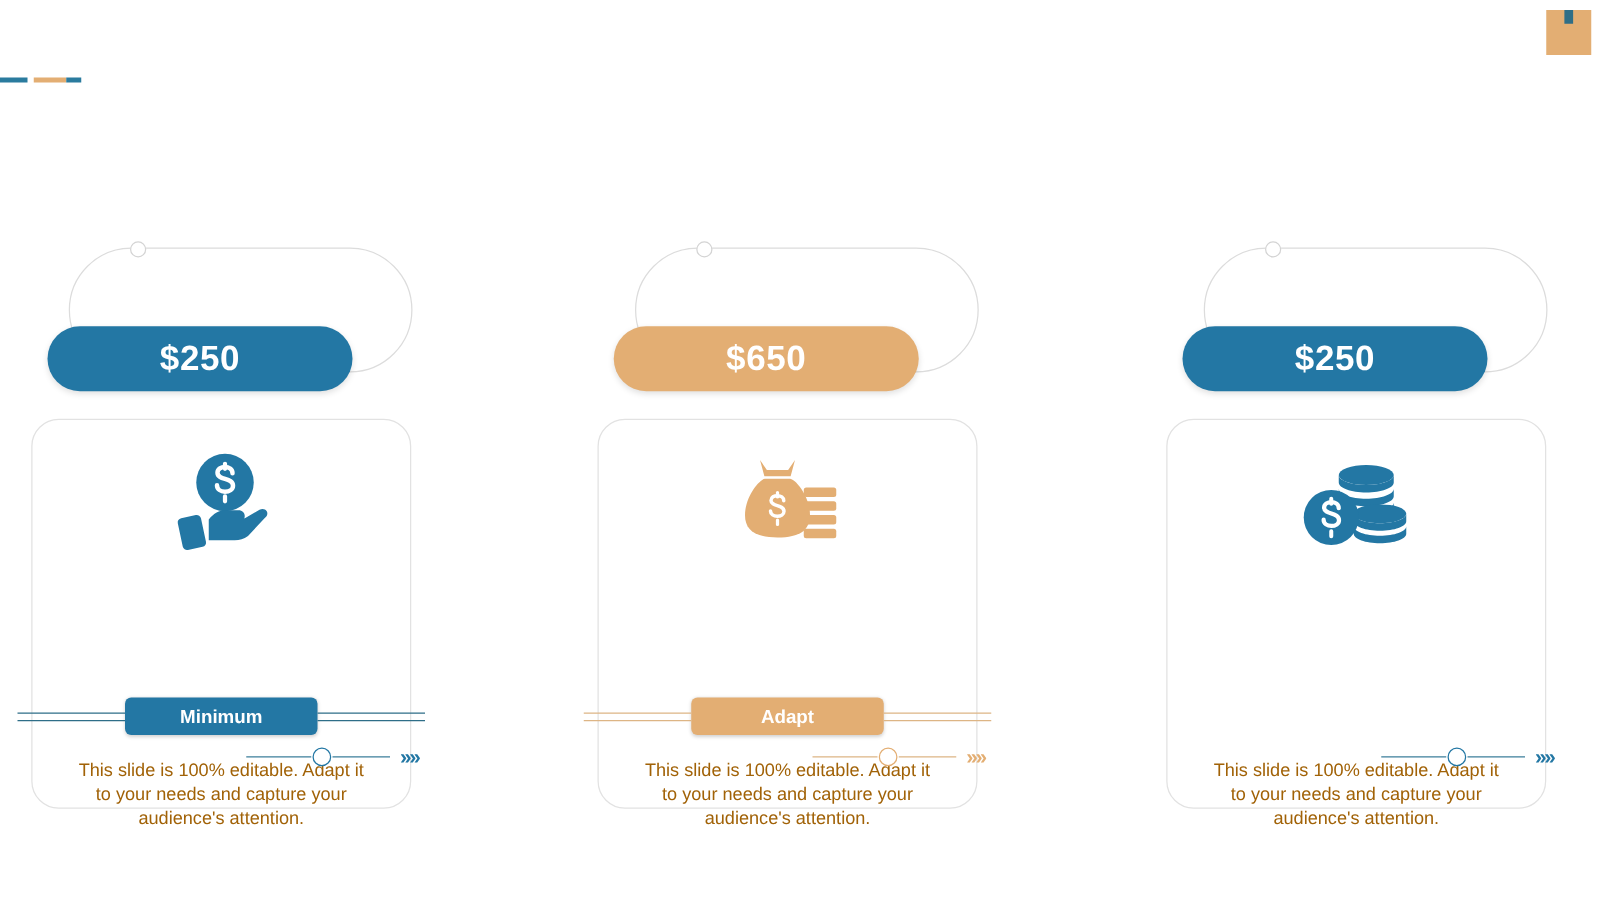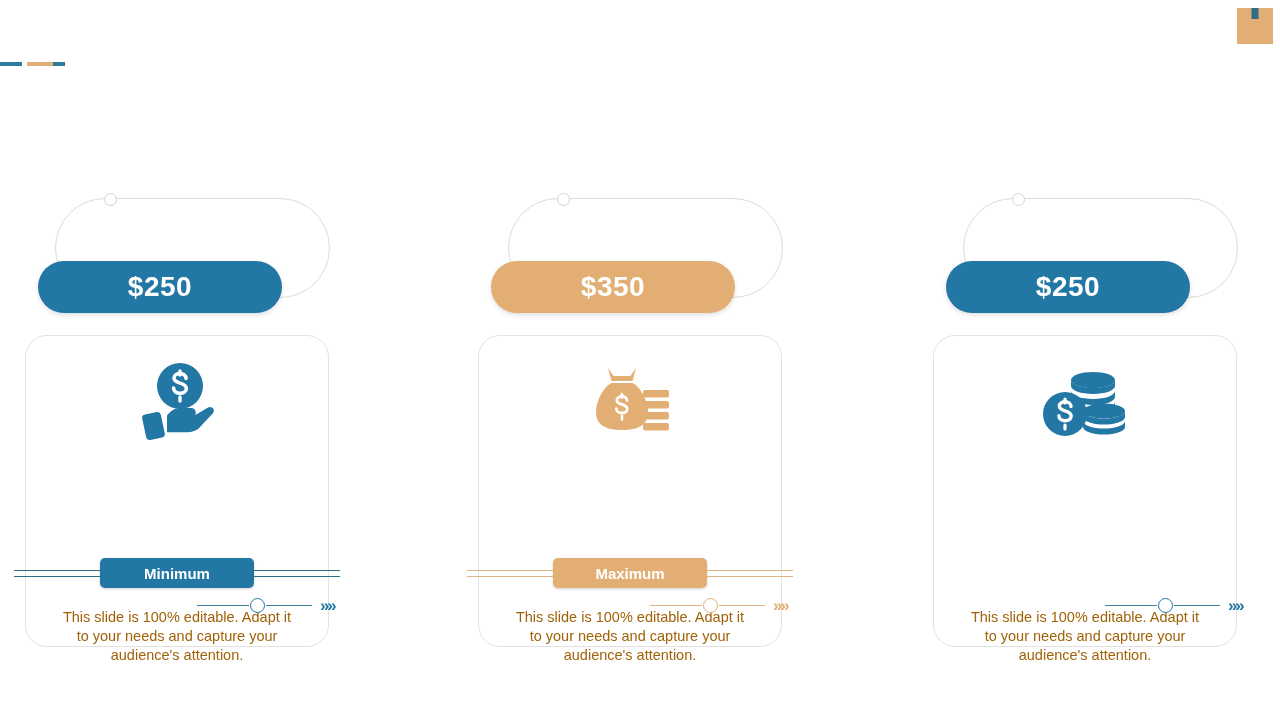--- a/index.html
+++ b/index.html
@@ -194,41 +194,41 @@
         <span class="bl-line b t-blue"></span>
         <span class="chevrons">››››</span>
       </div>
     </div>
 
     <div class="card c2">
       <div class="price-outline">
         <div class="outline-dot"></div>
       </div>
       <div class="price-pill bg-orange">
-        <span>$350</span>
+        <span>$650</span>
       </div>
 
       <div class="body-card">
         <div class="icon-wrap">
           <svg width="84" height="80" viewBox="0 0 84 80" aria-hidden="true">
             <path d="M20 6 l5.5 8h17L48 6l-3.5 13H23.5z" fill="#e3ae73"></path>
             <path d="M24 21h20c4 0 16 14 16 29 0 12-8 18-26 18S8 62 8 50c0-15 12-29 16-29z" fill="#e3ae73"></path>
             <path d="M34 32v3.5 M34 54v3.5" stroke="#fff" stroke-width="2.6" stroke-linecap="round"></path>
             <path d="M39 38.5c0-2.6-2.4-4-5-4s-5.2 1.3-5.2 3.8c0 5.3 10.4 3 10.4 8.7 0 2.7-2.7 4-5.4 4s-5.4-1.5-5.4-4.3" stroke="#fff" stroke-width="2.8" fill="none" stroke-linecap="round"></path>
             <rect x="55" y="28" width="26" height="7.5" rx="2" fill="#e3ae73"></rect>
             <rect x="55" y="39" width="26" height="7.5" rx="2" fill="#e3ae73"></rect>
             <rect x="55" y="50" width="26" height="7.5" rx="2" fill="#e3ae73"></rect>
             <rect x="55" y="61" width="26" height="7.5" rx="2" fill="#e3ae73"></rect>
           </svg>
         </div>
 
         <div class="label-row">
           <span class="rule t-orange"></span>
           <span class="label-pill bg-orange">
-            <span>Maximum</span>
+            <span>Adapt</span>
           </span>
           <span class="rule t-orange"></span>
         </div>
 
         <div class="desc">This slide is 100% editable. Adapt it to your needs and capture your audience's attention.</div>
       </div>
 
       <div class="bottom-row t-orange">
         <span class="bl-line a t-orange"></span>
         <span class="bl-dot"></span>

